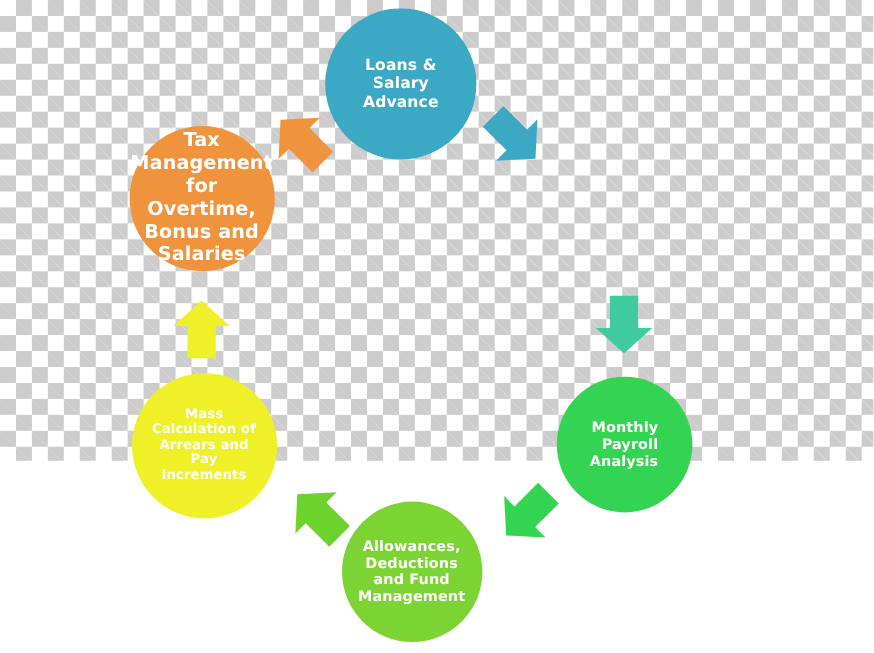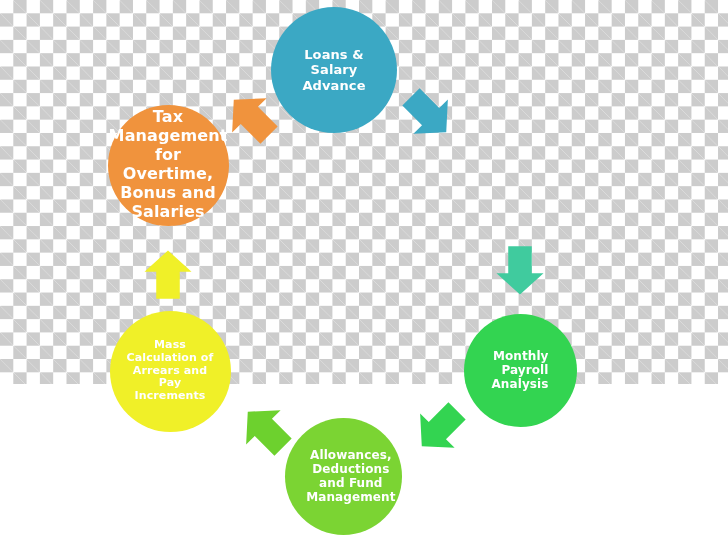--- a/index.html
+++ b/index.html
@@ -88,21 +88,21 @@
     <div class="node" style="left: 271px; top: 7px; width: 126px; height: 126px; background: rgb(59, 168, 196);">
       <div class="node-label" style="font-size: 13px;">Loans &amp;
 Salary
 Advance</div>
     </div>
     <div class="node" style="left: 463.5px; top: 313.5px; width: 113px; height: 113px; background: rgb(51, 212, 81); text-align: right;">
       <div class="node-label" style="font-size: 12px;">Monthly
 Payroll
 Analysis</div>
     </div>
-    <div class="node" style="left: 284.5px; top: 417.5px; width: 117px; height: 117px; background: rgb(123, 212, 51); justify-content: flex-end;">
+    <div class="node" style="left: 284.5px; top: 417.5px; width: 117px; height: 117px; background: rgb(123, 212, 51);">
       <div class="node-label" style="font-size: 12px;">Allowances,
 Deductions
 and Fund
 Management</div>
     </div>
     <div class="node" style="left: 109.5px; top: 310.5px; width: 121px; height: 121px; background: rgb(240, 240, 40);">
       <div class="node-label" style="font-size: 11px;">Mass
 Calculation of
 Arrears and
 Pay

